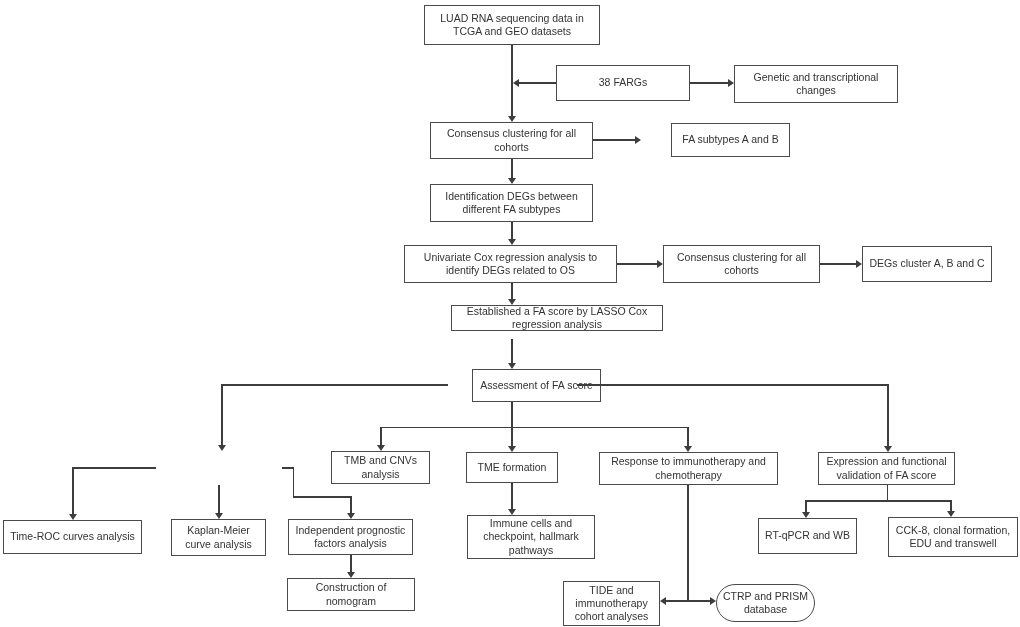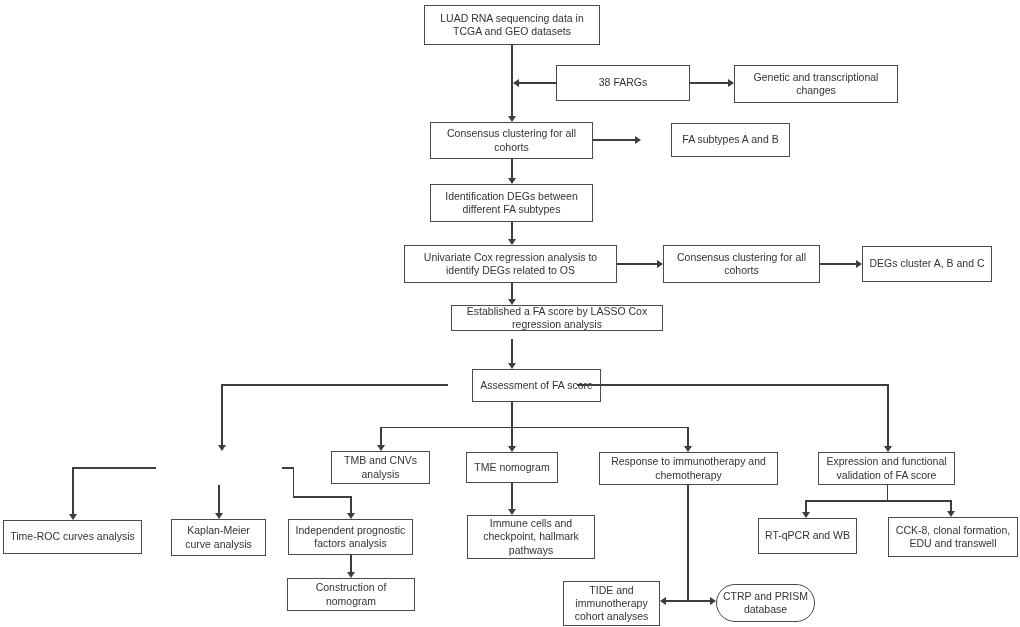--- a/index.html
+++ b/index.html
@@ -39,21 +39,21 @@
   <div class="node" style="left:734px;top:65px;width:164px;height:38px;">Genetic and transcriptional changes</div>
   <div class="node" style="left:430px;top:122px;width:163px;height:37px;">Consensus clustering for all cohorts</div>
   <div class="node" style="left:641px;top:123px;width:119px;height:34px;margin-left:30px;">FA subtypes A and B</div>
   <div class="node" style="left:430px;top:184px;width:163px;height:38px;">Identification DEGs between different FA subtypes</div>
   <div class="node" style="left:404px;top:245px;width:213px;height:38px;">Univariate Cox regression analysis to identify DEGs related to OS</div>
   <div class="node" style="left:663px;top:245px;width:157px;height:38px;">Consensus clustering for all cohorts</div>
   <div class="node" style="left:862px;top:246px;width:130px;height:36px;">DEGs cluster A, B and C</div>
   <div class="node" style="left:406px;top:305px;width:212px;height:26px;margin-left:45px;">Established a FA score by LASSO Cox regression analysis</div>
   <div class="node" style="left:472px;top:369px;width:129px;height:33px;">Assessment of FA score</div>
   <div class="node" style="left:331px;top:451px;width:99px;height:33px;">TMB and CNVs analysis</div>
-  <div class="node" style="left:466px;top:452px;width:92px;height:31px;">TME nomogram</div>
+  <div class="node" style="left:466px;top:452px;width:92px;height:31px;">TME formation</div>
   <div class="node" style="left:599px;top:452px;width:179px;height:33px;">Response to immunotherapy and chemotherapy</div>
   <div class="node" style="left:818px;top:452px;width:137px;height:33px;">Expression and functional validation of FA score</div>
   <div class="node" style="left:3px;top:520px;width:139px;height:34px;">Time-ROC curves analysis</div>
   <div class="node" style="left:171px;top:519px;width:95px;height:37px;">Kaplan-Meier curve analysis</div>
   <div class="node" style="left:288px;top:519px;width:125px;height:36px;">Independent prognostic factors analysis</div>
   <div class="node" style="left:460px;top:515px;width:128px;height:44px;margin-left:7px;">Immune cells and checkpoint, hallmark pathways</div>
   <div class="node" style="left:758px;top:518px;width:99px;height:36px;">RT-qPCR and WB</div>
   <div class="node" style="left:888px;top:517px;width:130px;height:40px;">CCK-8, clonal formation, EDU and transwell</div>
   <div class="node" style="left:287px;top:578px;width:128px;height:33px;">Construction of nomogram</div>
   <div class="node" style="left:563px;top:581px;width:97px;height:45px;">TIDE and immunotherapy cohort analyses</div>

